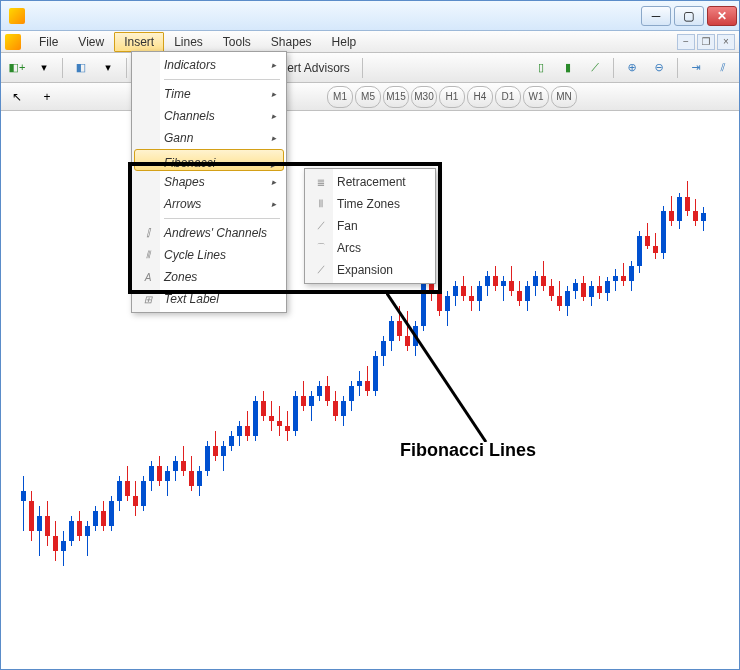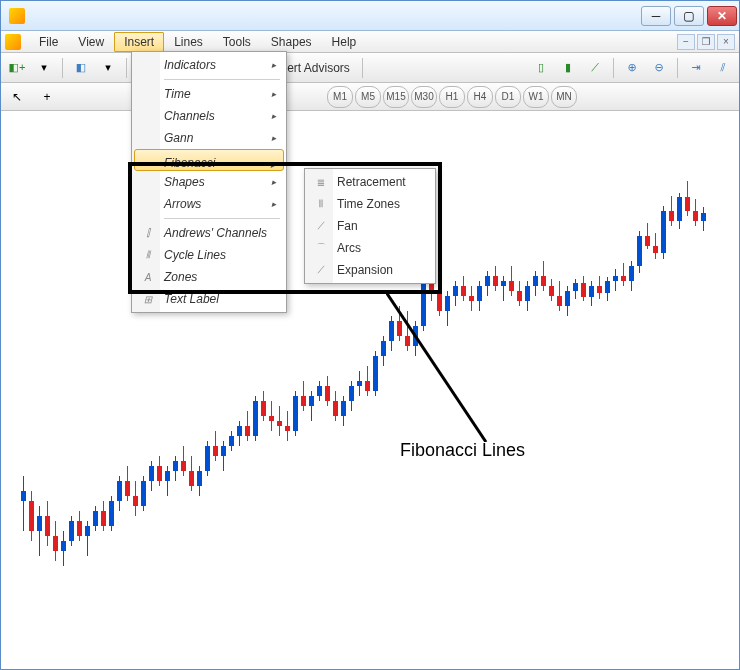--- a/index.html
+++ b/index.html
@@ -38,21 +38,21 @@
     .dd-item.highlighted { background: linear-gradient(to bottom, #fff3cf, #ffe08a); border: 1px solid #d4a017; border-radius: 3px; padding: 0 5px 0 29px; align-items: flex-end; }
     .dd-item .arrow { position: absolute; right: 8px; font-size: 9px; color: #555; }
     .dd-item .icon-slot { position: absolute; left: 6px; width: 16px; height: 16px; display: flex; align-items: center; justify-content: center; font-size: 10px; color: #888; }
     .dd-sep { height: 1px; background: #d0d0d0; margin: 3px 4px 3px 30px; }
     
     .submenu { position: absolute; top: 168px; left: 304px; width: 132px; background: linear-gradient(to right, #f4f4f4 0, #f4f4f4 28px, #fff 28px, #fff 100%); border: 1px solid #a0a0a0; box-shadow: 2px 2px 6px rgba(0,0,0,0.25); z-index: 101; padding: 2px; }
     
     .highlight-box { position: absolute; top: 162px; left: 128px; width: 314px; height: 132px; border: 4px solid #000; z-index: 102; pointer-events: none; }
     
     .annotation-line { position: absolute; top: 292px; left: 386px; width: 120px; height: 150px; z-index: 103; pointer-events: none; }
-    .annotation-text { position: absolute; top: 440px; left: 400px; font-size: 18px; font-weight: normal; color: #000; z-index: 103; }
+    .annotation-text { position: absolute; top: 440px; left: 400px; font-size: 18px; font-weight: bold; color: #000; z-index: 103; }
     
     .statusbar { height: 22px; background: linear-gradient(to bottom, #fdfdfd, #e8e8e8); border-top: 1px solid #c0c0c0; display: flex; align-items: center; justify-content: flex-end; padding: 0 10px; gap: 10px; }
     .conn-bars { display: flex; align-items: flex-end; gap: 1px; height: 12px; }
     .conn-bar { width: 2px; background: #2a8a2a; }
     .status-text { color: #555; font-size: 11px; }
     
     svg.chart-svg { position: absolute; top:0; left:0; width:100%; height:100%; }
   </style>
 </head>
 <body>

